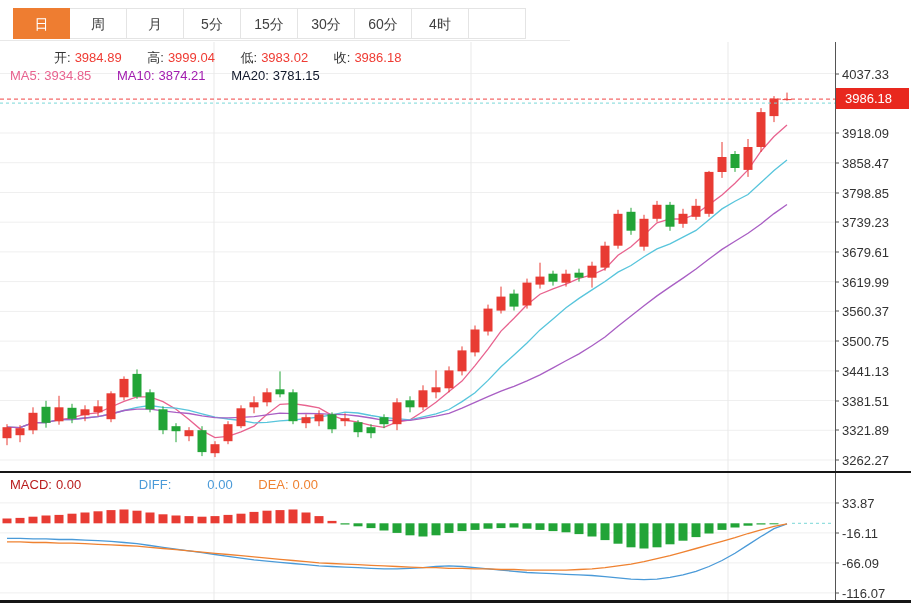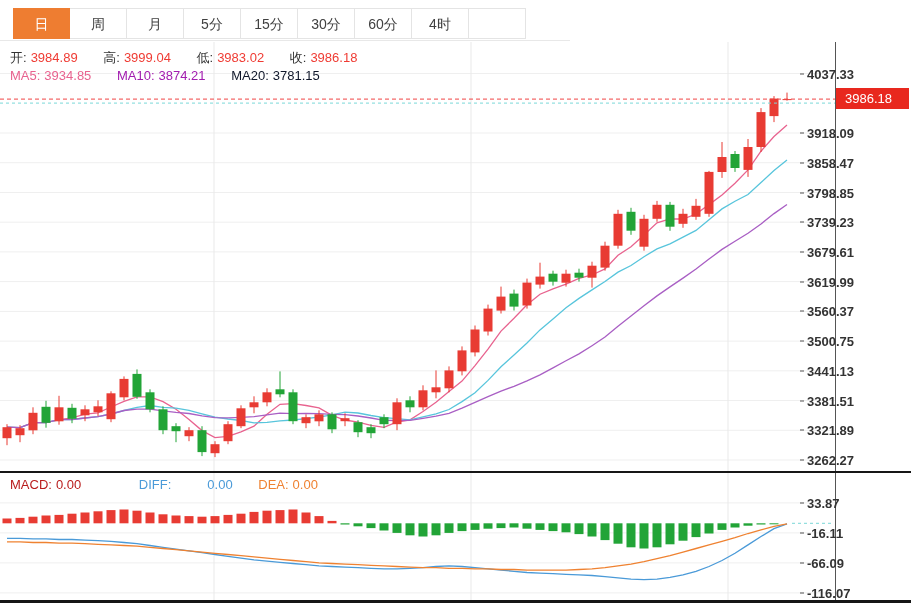--- a/index.html
+++ b/index.html
@@ -20,21 +20,21 @@
   .val-red{color:#ef3b33;}
   .ma5{color:#e8638f;text-align:center;}.ma10{color:#a21caf;}.ma20{color:#0f172a;}
   .macdlab{color:#b91c1c;}.difflab{color:#4a9ad8;padding-left:32px;}.dealab{color:#ef8231;}
   .gap{display:inline-block;width:14px;}
   
   svg{position:absolute;left:0;display:block;}
   
   .axis-vline{position:absolute;left:835px;top:42px;width:1px;height:560px;background:#555;z-index:3;}
   .panel-divider{position:absolute;left:0;top:471px;width:911px;height:2px;background:#161616;z-index:4;}
   .bottom-border{position:absolute;left:0;top:600px;width:911px;height:3px;background:#161616;z-index:4;}
-  .tick{position:absolute;left:800px;transform:translateY(-50%);display:flex;align-items:center;z-index:3;font-weight:bold;}
+  .tick{position:absolute;left:835px;transform:translateY(-50%);display:flex;align-items:center;z-index:3;}
   .tick .dash{width:4px;height:1px;background:#555;margin-right:3px;}
   .tick .txt{font-size:13px;color:#333;}
   .price-badge{position:absolute;left:836px;top:88px;width:73px;height:21px;background:#e8281e;color:#fff;
                font-size:13px;line-height:21px;padding-left:9px;box-sizing:border-box;z-index:6;}
 </style>
 </head>
 <body>
 
 <div class="stage">
 
@@ -44,21 +44,21 @@
     <div class="tab">月</div>
     <div class="tab">5分</div>
     <div class="tab">15分</div>
     <div class="tab">30分</div>
     <div class="tab">60分</div>
     <div class="tab">4时</div>
     <div class="tab filler"></div>
   </div>
   <div class="tabbar-underline"></div>
 
-  <div class="inforow" style="top:49px;">
+  <div class="inforow" style="top:49px;margin-left:44px;">
     <span class="lab">开:</span><span class="val-red">3984.89</span><span class="gap"></span>
     <span class="lab">高:</span><span class="val-red">3999.04</span><span class="gap"></span>
     <span class="lab">低:</span><span class="val-red">3983.02</span><span class="gap"></span>
     <span class="lab">收:</span><span class="val-red">3986.18</span>
   </div>
 
   <div class="inforow" style="top:68px;">
     <span class="ma5">MA5:</span><span class="ma5">3934.85</span><span class="gap"></span>
     <span class="ma10">MA10:</span><span class="ma10">3874.21</span><span class="gap"></span>
     <span class="ma20">MA20:</span><span class="ma20">3781.15</span>

